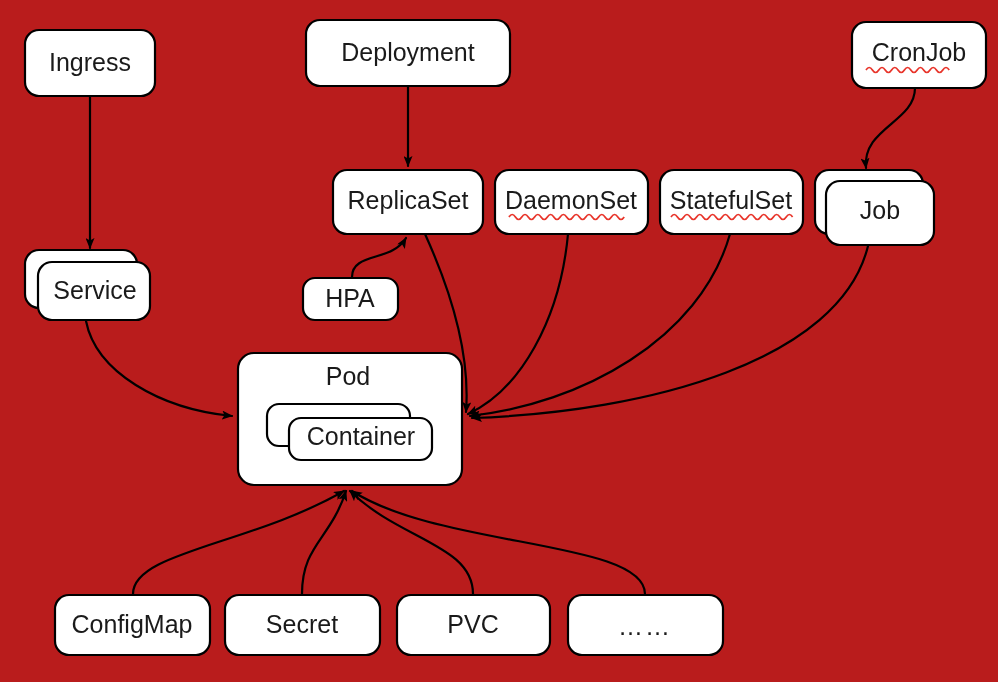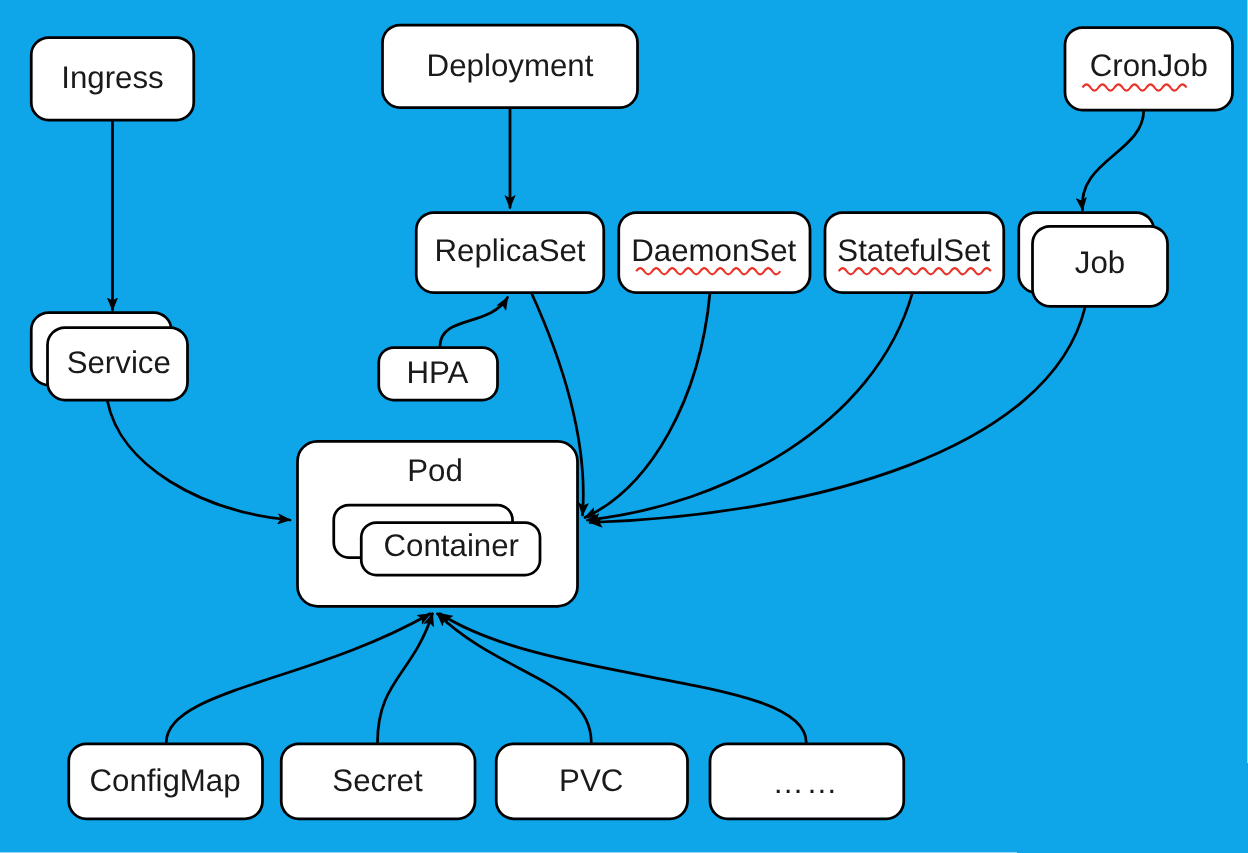--- a/index.html
+++ b/index.html
@@ -10,21 +10,21 @@
   body {
     width: 998px;
     height: 682px;
     font-family: "Liberation Sans", sans-serif;
     overflow: hidden;
   }
   #diagram-root {
     position: relative;
     width: 998px;
     height: 682px;
-    background: #0ea5e9;
+    background: #b91c1c;
   }
   #diagram-svg {
     position: absolute;
     top: 0;
     left: 0;
     width: 998px;
     height: 682px;
   }
   .node-box {
     fill: #ffffff;

